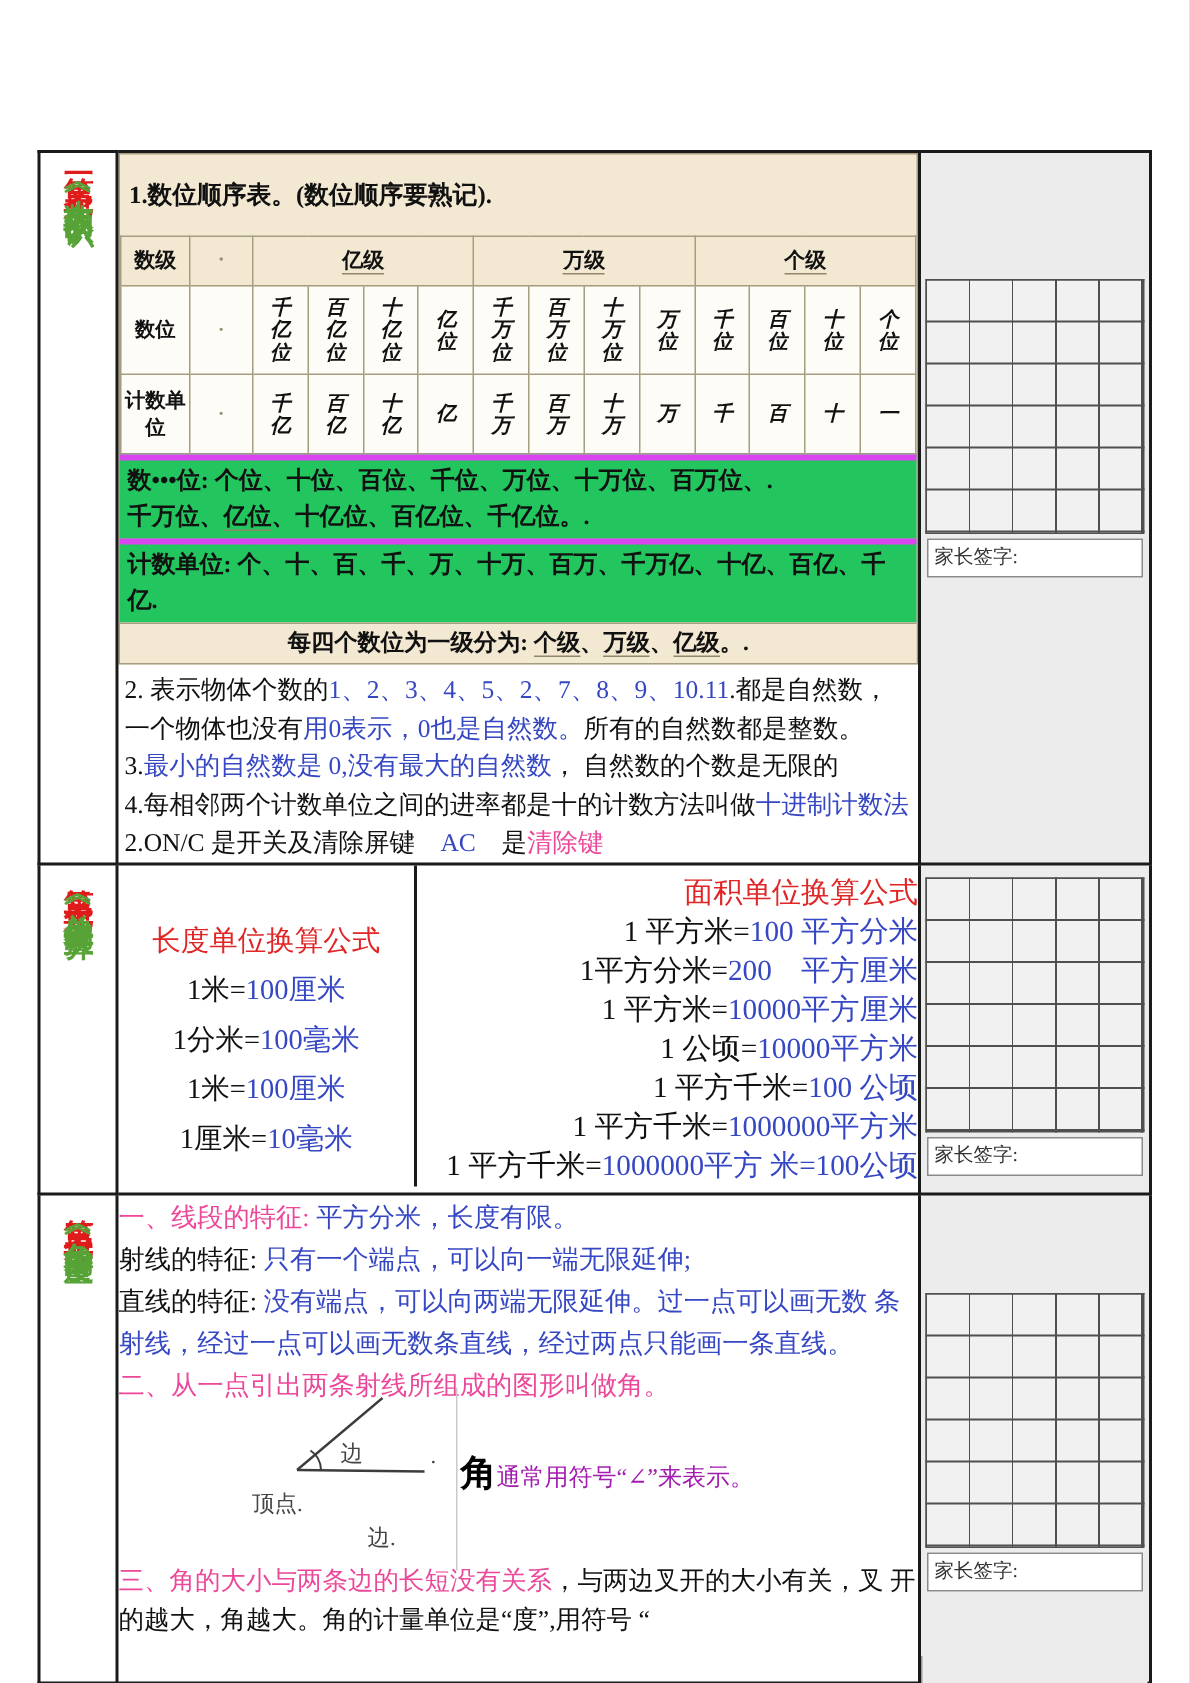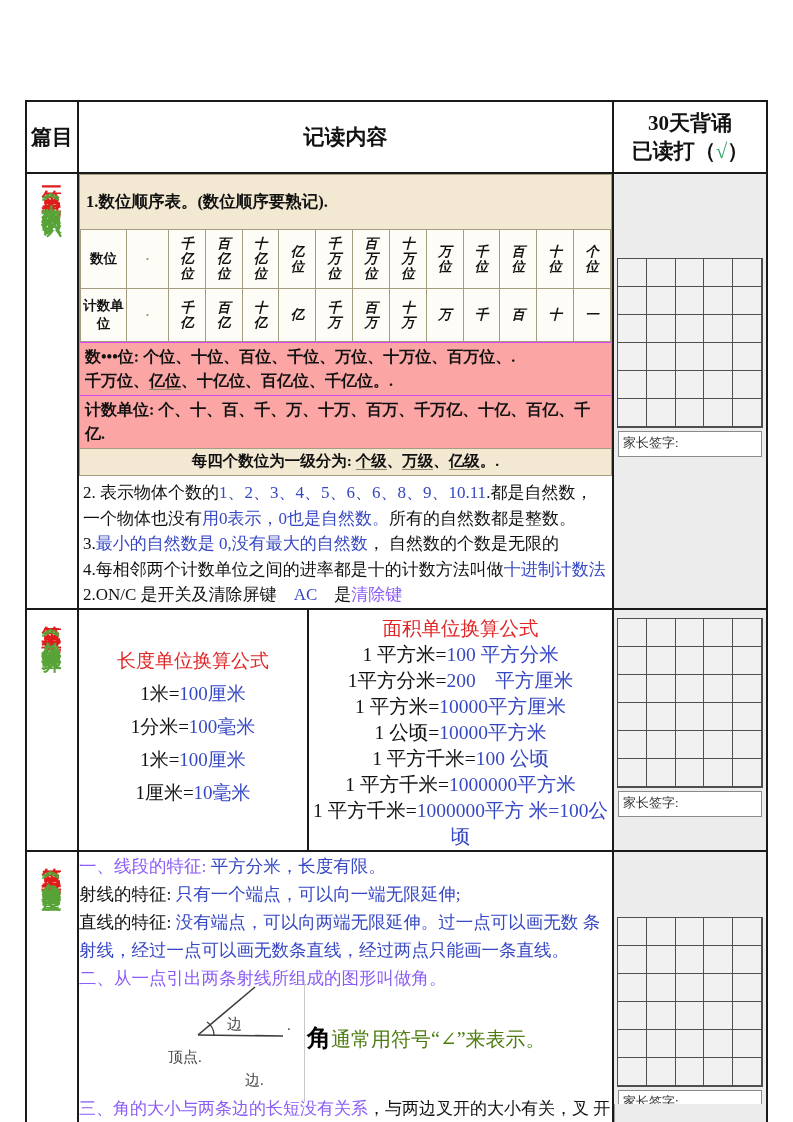--- a/index.html
+++ b/index.html
@@ -40,67 +40,59 @@
   .ws-caption{font-size:16.5px;font-weight:bold;padding:16px 6px;}
   table.pv{width:100%;border-collapse:collapse;table-layout:fixed;}
   table.pv th,table.pv td{border:1px solid #a59d80;padding:1px 0;text-align:center;
         vertical-align:middle;font-size:13.5px;font-weight:bold;background:#fdfcf7;}
   table.pv tr.lvl th,table.pv tr.lvl td{background:#f3e9d2;height:30px;font-size:14px;}
   table.pv tr.digits td,table.pv tr.digits th{height:56px;}
   table.pv tr.cunits td,table.pv tr.cunits th{height:50px;}
   .stack{display:inline-block;width:15px;line-height:15px;font-style:italic;}
   .ul{border-bottom:1px solid #8f876b;}
   .dotc{color:#9a927a;font-weight:normal;}
-  .ws-white{background:#fca5a5;border-top:1px solid #d946ef;font-weight:bold;
+  .ws-white{background:#22c55e;border-top:4px solid #d946ef;font-weight:bold;
             font-size:16px;line-height:24px;padding:2px 5px;}
   .ws-group{background:#f3e9d2;border-top:1px solid #a59d80;text-align:center;
             font-weight:bold;font-size:15.5px;padding:2px 4px 3px;}
   .paras{font-size:17px;line-height:25.5px;padding:4px 4px 0;}
-  .blue{color:#3647c3;} .redtxt{color:#8b5cf6;text-align:center;}
+  .blue{color:#3647c3;} .redtxt{color:#ec4899;text-align:center;}
 
   
   .u2wrap{display:flex;height:100%;}
-  .u2left{width:230px;border-right:2px solid #1a1a1a;text-align:center;
+  .u2left{width:199px;border-right:2px solid #1a1a1a;text-align:center;
           padding-top:34px;font-size:19px;line-height:33px;box-sizing:border-box;}
-  .u2right{flex:1;text-align:center;padding-top:6px;font-size:19.5px;line-height:26px;}
+  .u2right{flex:1;text-align:right;padding-top:6px;font-size:19.5px;line-height:26px;}
   .fx-title{color:#e02626;}
 
   
   td.u3cell{padding:6px 8px 0;font-size:17.5px;line-height:28px;}
   .p5{font-size:17px;line-height:26px;}
   .diagram{position:relative;height:104px;}
   .diagram svg{position:absolute;left:58px;top:-10px;overflow:visible;}
   .diag-line{position:absolute;left:225px;top:-12px;height:122px;border-left:1px solid #c9c9c9;}
   .diag-caption{position:absolute;left:228px;top:32px;white-space:nowrap;}
   .diag-caption .jiao{font-size:24px;font-weight:bold;color:#000;}
-  .diag-caption .rest{font-size:20px;color:#4d7c0f;}
+  .diag-caption .rest{font-size:16px;color:#a21caf;}
   .diag-label{font-size:15px;fill:#444;font-family:"Liberation Serif","DejaVu Serif",serif;}
 </style>
 </head>
 <body>
 
 <div class="page">
 
 
   <table class="main">
     <colgroup>
         <col style="width:52px">
         <col style="width:535px">
         <col style="width:154px">
       </colgroup>
 
     <tbody>
-        <tr class="hdr">
-      <th>篇目</th>
-      <th>记读内容</th>
-      <th>
-        <div>30天背诵</div>
-        <div><span>已读打（</span><span class="check-green">√</span><span>）</span></div>
-      </th>
-    </tr>
 
     <tr class="row-u1">
       <td class="side">
         <div class="vside"><span class="ured">第一单元</span><span class="ugreen">《大数的认识》</span></div>
       </td>
 
       <td class="u1cell">
         <div class="worksheet">
           <div class="ws-caption">1.数位顺序表。(数位顺序要熟记).</div>
           <table class="pv">
@@ -114,20 +106,27 @@
                   <col>
                   <col>
                   <col>
                   <col>
                   <col>
                   <col>
                   <col>
                   <col>
                 </colgroup>
             <tbody>
+                  <tr class="lvl">
+              <th>数级</th>
+              <td class="dotc">·</td>
+              <td colspan="4"><span class="ul">亿级</span></td>
+              <td colspan="4"><span class="ul">万级</span></td>
+              <td colspan="4"><span class="ul">个级</span></td>
+            </tr>
             <tr class="digits">
               <th>数位</th>
               <td class="dotc">·</td>
               <td><span class="stack">千亿位</span></td>
               <td><span class="stack">百亿位</span></td>
               <td><span class="stack">十亿位</span></td>
               <td><span class="stack">亿位</span></td>
               <td><span class="stack">千万位</span></td>
               <td><span class="stack">百万位</span></td>
               <td><span class="stack">十万位</span></td>
@@ -157,21 +156,21 @@
               </table>
           <div class="ws-white">
             <div>数•••位: 个位、十位、百位、千位、万位、十万位、百万位、.</div>
             <div><span>千万位、</span><span class="ul">亿位</span><span>、十亿位、百亿位、千亿位。.</span></div>
           </div>
           <div class="ws-white">计数单位: 个、十、百、千、万、十万、百万、千万亿、十亿、百亿、千亿.</div>
           <div class="ws-group"><span>每四个数位为一级分为: </span><span class="ul">个级</span><span>、</span><span class="ul">万级</span><span>、</span><span class="ul">亿级</span><span>。.</span></div>
         </div>
 
         <div class="paras">
-          <div><span>2. 表示物体个数的</span><span class="blue">1、2、3、4、5、6、6、8、9、10.11</span><span>.都是自然数，一个物体也没有</span><span class="blue">用0表示，0也是自然数。</span><span>所有的自然数都是整数。</span></div>
+          <div><span>2. 表示物体个数的</span><span class="blue">1、2、3、4、5、2、7、8、9、10.11</span><span>.都是自然数，一个物体也没有</span><span class="blue">用0表示，0也是自然数。</span><span>所有的自然数都是整数。</span></div>
           <div><span>3.</span><span class="blue">最小的自然数是 0,没有最大的自然数</span><span>， 自然数的个数是无限的</span></div>
           <div><span>4.每相邻两个计数单位之间的进率都是十的计数方法叫做</span><span class="blue">十进制计数法</span></div>
           <div><span>2.ON/C 是开关及清除屏键　</span><span class="blue">AC</span><span>　是</span><span class="redtxt">清除键</span></div>
         </div>
       </td>
 
       <td class="checkcol">
         <div class="sp-u1"></div>
         <div class="grid"></div>
         <div class="sig"><span>家长签字:</span></div>

